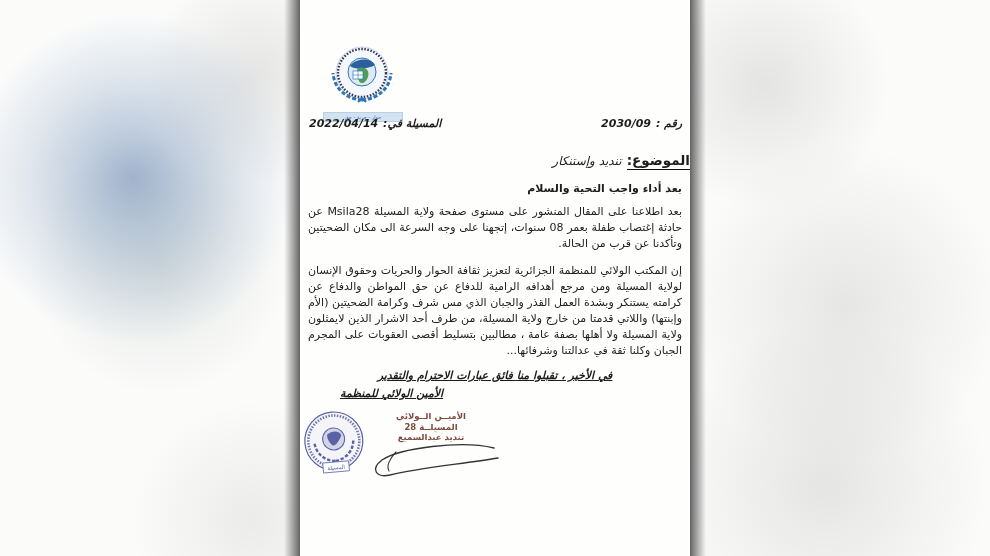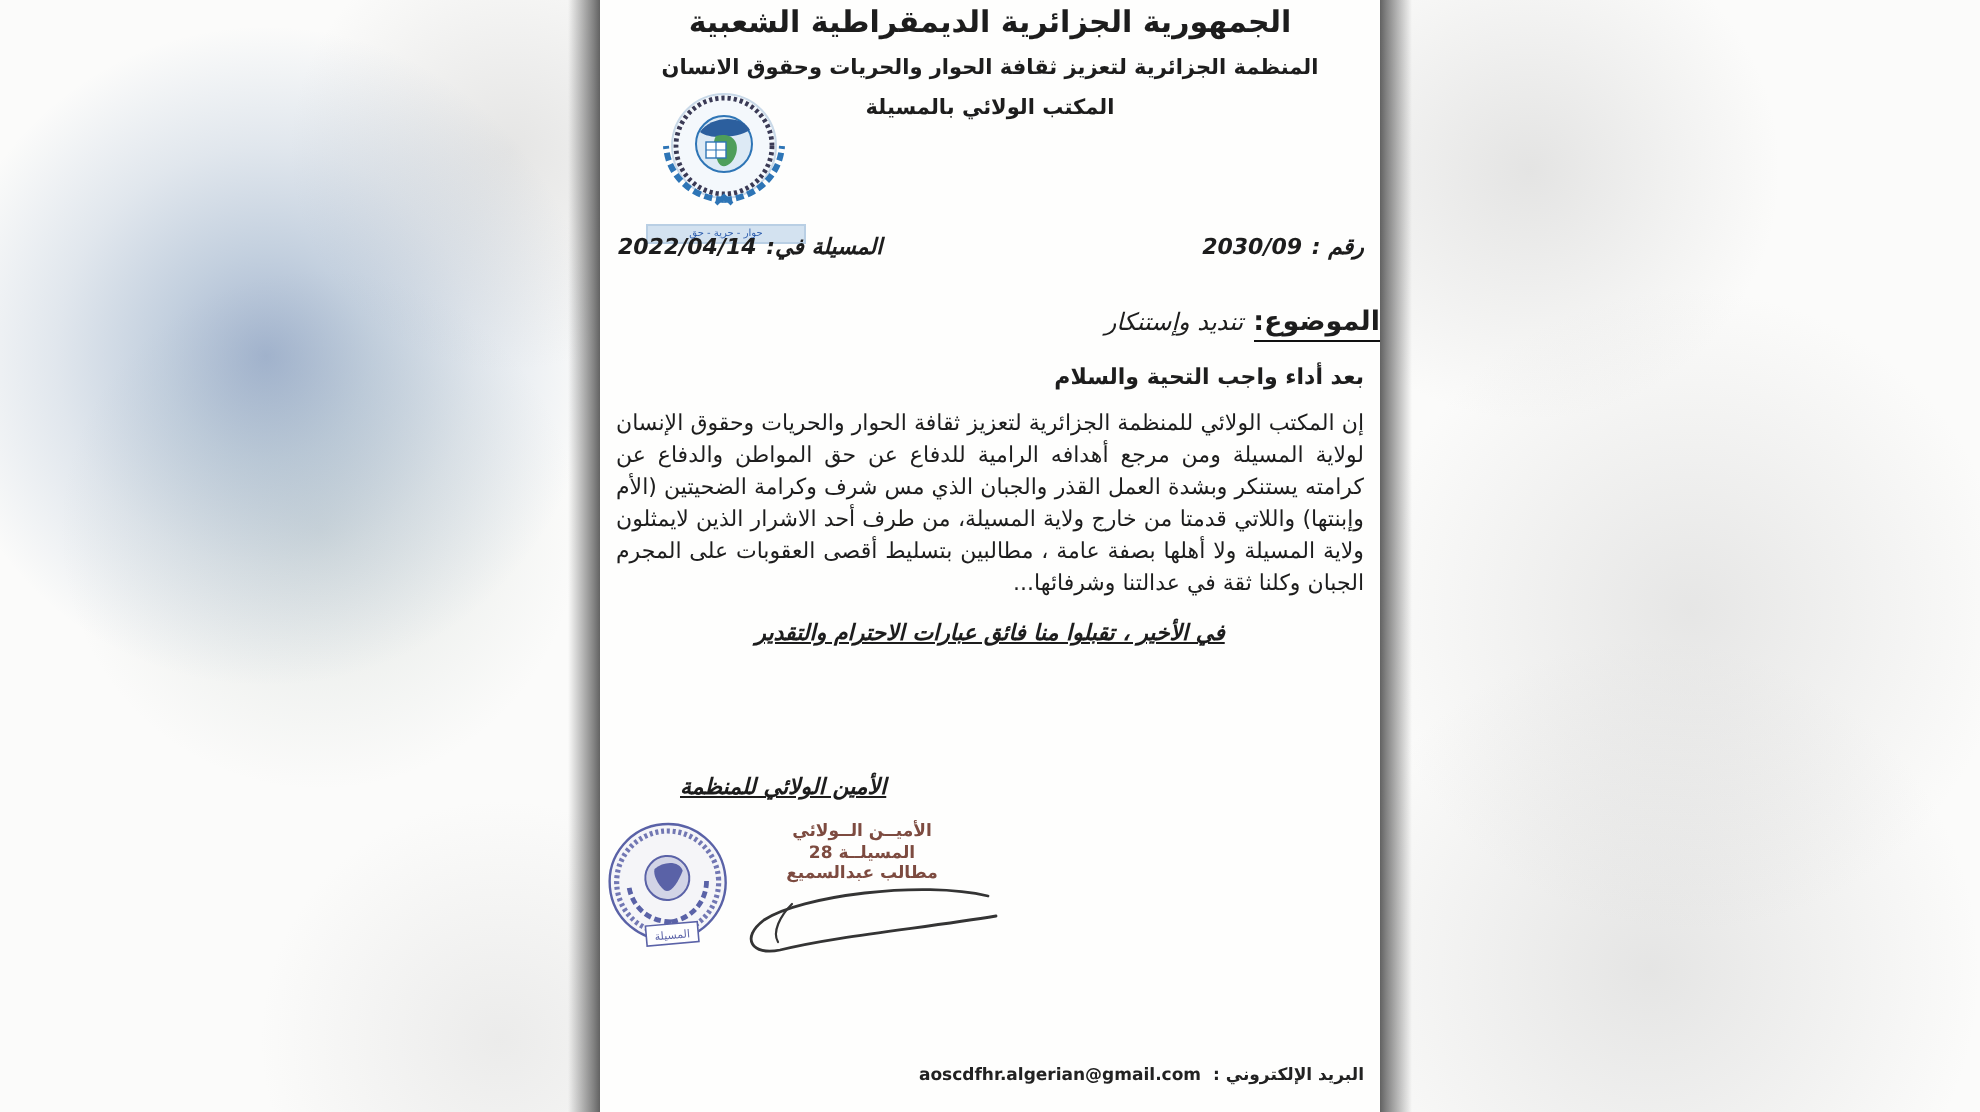--- a/index.html
+++ b/index.html
@@ -58,25 +58,20 @@
 </head>
 <body>
 
 <div class="stage">
   <div class="backdrop"></div>
   <div class="edge edge-l"></div>
   <div class="edge edge-r"></div>
 
   <div class="page">
 
-    <div class="hdr" dir="rtl">
-      <div class="t1">الجمهورية الجزائرية الديمقراطية الشعبية</div>
-      <div class="t2">المنظمة الجزائرية لتعزيز ثقافة الحوار والحريات وحقوق الانسان</div>
-      <div class="t3">المكتب الولائي بالمسيلة</div>
-    </div>
 
     <div class="logo">
       <svg width="92" height="62" viewBox="0 0 92 62">
         <circle cx="46" cy="28" r="26" fill="#f4f8fc" stroke="#c9d9e8" stroke-width="1"></circle>
         <circle cx="46" cy="28" r="24" fill="none" stroke="#3a3a55" stroke-width="2.4" stroke-dasharray="1.6 1.5"></circle>
         <path d="M46,55 C30,54 18,43 17,28" fill="none" stroke="#2e75b6" stroke-width="3" stroke-dasharray="4 2"></path>
         <path d="M46,55 C62,54 74,43 75,28" fill="none" stroke="#2e75b6" stroke-width="3" stroke-dasharray="4 2"></path>
         <circle cx="46" cy="27" r="14" fill="#ddeaf5" stroke="#2e75b6" stroke-width="1"></circle>
         <path d="M34,21 C39,13 55,12 59,20 C53,24 39,25 34,21 Z" fill="#2c5f9e"></path>
         <path d="M42,23 C49,21 54,25 52,32 C50,38 45,40 43,36 C41,31 40,26 42,23 Z" fill="#4e9e5a"></path>
@@ -98,20 +93,21 @@
       </div>
     </div>
 
     <div class="subject" dir="rtl">
       <span class="sub-lbl">الموضوع:</span>
       <span class="sub-val">تنديد وإستنكار</span>
     </div>
 
     <div class="bodytxt" dir="rtl">
       <p class="greet">بعد أداء واجب التحية والسلام</p>
+      <p class="para p1">بعد اطلاعنا على المقال المنشور على مستوى صفحة ولاية المسيلة Msila28 عن حادثة إغتصاب طفلة بعمر 08 سنوات، إتجهنا على وجه السرعة الى مكان الضحيتين وتأكدنا عن قرب من الحالة.</p>
       <p class="para p2">إن المكتب الولائي للمنظمة الجزائرية لتعزيز ثقافة الحوار والحريات وحقوق الإنسان لولاية المسيلة ومن مرجع أهدافه الرامية للدفاع عن حق المواطن والدفاع عن كرامته يستنكر وبشدة العمل القذر والجبان الذي مس شرف وكرامة الضحيتين (الأم وإبنتها) واللاتي قدمتا من خارج ولاية المسيلة، من طرف أحد الاشرار الذين لايمثلون ولاية المسيلة ولا أهلها بصفة عامة ، مطالبين بتسليط أقصى العقوبات على المجرم الجبان وكلنا ثقة في عدالتنا وشرفائها...</p>
       <p class="closing">في الأخير ، تقبلوا منا فائق عبارات الاحترام والتقدير</p>
     </div>
 
     <div class="orgline" dir="rtl">الأمين الولائي للمنظمة</div>
 
     <div class="stamp">
       <svg width="64" height="68" viewBox="0 0 64 68">
         <circle cx="32" cy="32" r="29" fill="rgba(77,85,160,0.06)" stroke="#4d55a0" stroke-width="1.2"></circle>
         <circle cx="32" cy="32" r="25.5" fill="none" stroke="#4d55a0" stroke-width="2.6" stroke-dasharray="1.5 1.4" opacity="0.85"></circle>
@@ -120,29 +116,25 @@
         <circle cx="32" cy="30" r="11" fill="rgba(77,85,160,0.22)" stroke="#4d55a0" stroke-width="1"></circle>
         <path d="M26,25 C31,21 39,22 40,27 C37,33 33,38 30,36 C27,33 25,28 26,25 Z" fill="#4d55a0"></path>
         <rect x="19" y="53" width="26" height="10" fill="#ffffff" stroke="#4d55a0" stroke-width="0.8"></rect>
         <text x="32" y="60.5" text-anchor="middle" font-size="5.5" fill="#4d55a0">المسيلة</text>
       </svg>
     </div>
 
     <div class="sigblock" dir="rtl">
       <div>الأميــن الــولائي</div>
       <div>المسيلــة 28</div>
-      <div>مطالب عبدالسميع</div>
+      <div>تنديد عبدالسميع</div>
     </div>
 
     <svg class="squiggle" viewBox="0 0 138 46">
       <path d="M128,10 C95,2 34,10 16,22 C4,31 10,40 24,37 C52,30 96,26 132,20" fill="none" stroke="#343434" stroke-width="1.4" stroke-linecap="round"></path>
       <path d="M30,14 C24,20 20,28 23,33" fill="none" stroke="#343434" stroke-width="1.1" stroke-linecap="round"></path>
     </svg>
 
     <div class="footer" dir="rtl">
-      <div class="cluster">
-        <span>البريد الإلكتروني :</span>
-        <span dir="ltr">aoscdfhr.algerian@gmail.com</span>
-      </div>
     </div>
 
   </div>
 </div>
 
 </body></html>

